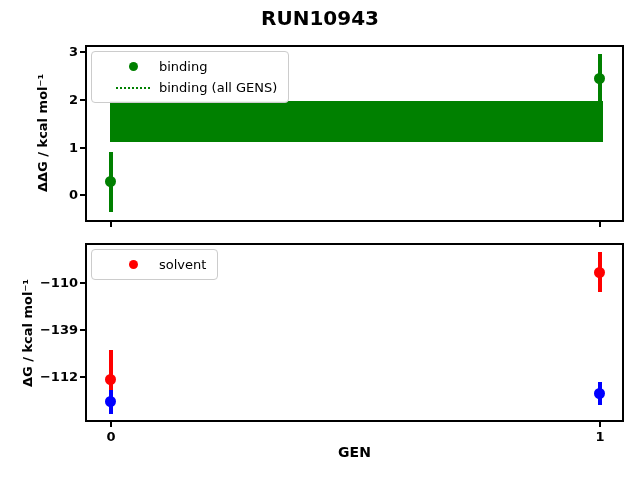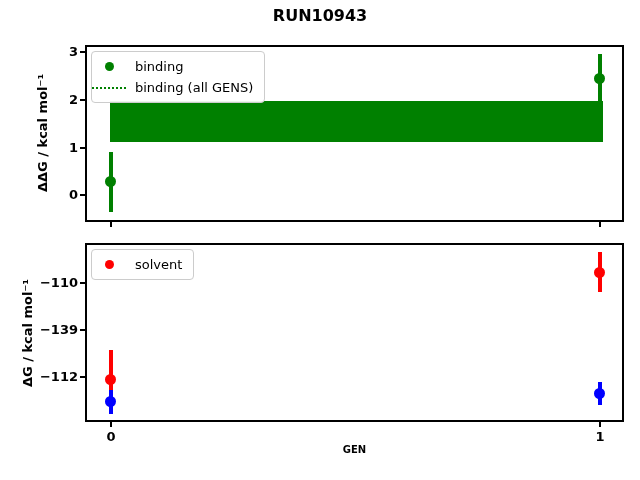--- a/index.html
+++ b/index.html
@@ -2,21 +2,21 @@
 <html><head>
 <meta charset="utf-8">
 <style>
   html,body{margin:0;padding:0;background:#fff;}
   .figure{
     position:relative;width:640px;height:480px;background:#ffffff;
     font-family:"DejaVu Sans", sans-serif;color:#000;overflow:hidden;
   }
   .suptitle{
     position:absolute;top:6px;left:0;width:640px;text-align:center;
-    font-size:16px;font-weight:bold;
+    font-size:20px;font-weight:bold;
   }
   .plot{
     position:absolute;border:2px solid #000;box-sizing:border-box;background:#fff;
   }
   #plot-top{left:85px;top:45px;width:539px;height:177px;}
   #plot-bottom{left:85px;top:243px;width:539px;height:179px;}
   .band{position:absolute;}
   .ebar{position:absolute;}
   .dot{position:absolute;width:11px;height:11px;border-radius:50%;}
   .ytick{position:absolute;left:-7px;width:5px;height:2px;background:#000;}
@@ -30,25 +30,25 @@
     font-size:13px;font-weight:bold;
   }
   .ylabel{
     position:absolute;white-space:nowrap;font-size:13px;font-weight:bold;
     transform:translate(-50%,-50%) rotate(-90deg);
   }
   #ylabel-top{left:42px;top:133px;}
   #ylabel-bottom{left:27px;top:333px;}
   .xlabel{
     position:absolute;left:85px;top:444px;width:539px;text-align:center;
-    font-size:10px;font-weight:bold;
+    font-size:14px;font-weight:bold;
   }
   .legend{
     position:absolute;left:4px;top:4px;background:rgba(255,255,255,0.92);
-    border:1px solid #cccccc;border-radius:4px;padding:5px 11px 5px 0;
+    border:1px solid #cccccc;border-radius:4px;padding:5px 11px 5px 24px;
     display:flex;flex-direction:column;gap:2px;z-index:5;
   }
   .legend-row{display:flex;align-items:center;height:19px;}
   .legend-marker{width:34px;display:flex;justify-content:center;align-items:center;margin-right:9px;flex:0 0 34px;}
   .legend-dot{width:9px;height:9px;border-radius:50%;display:inline-block;}
   .legend-dotted{width:34px;height:0;border-top:2px dotted #008000;display:inline-block;}
   .legend-label{font-size:13px;}
 </style>
 </head>
 <body>

